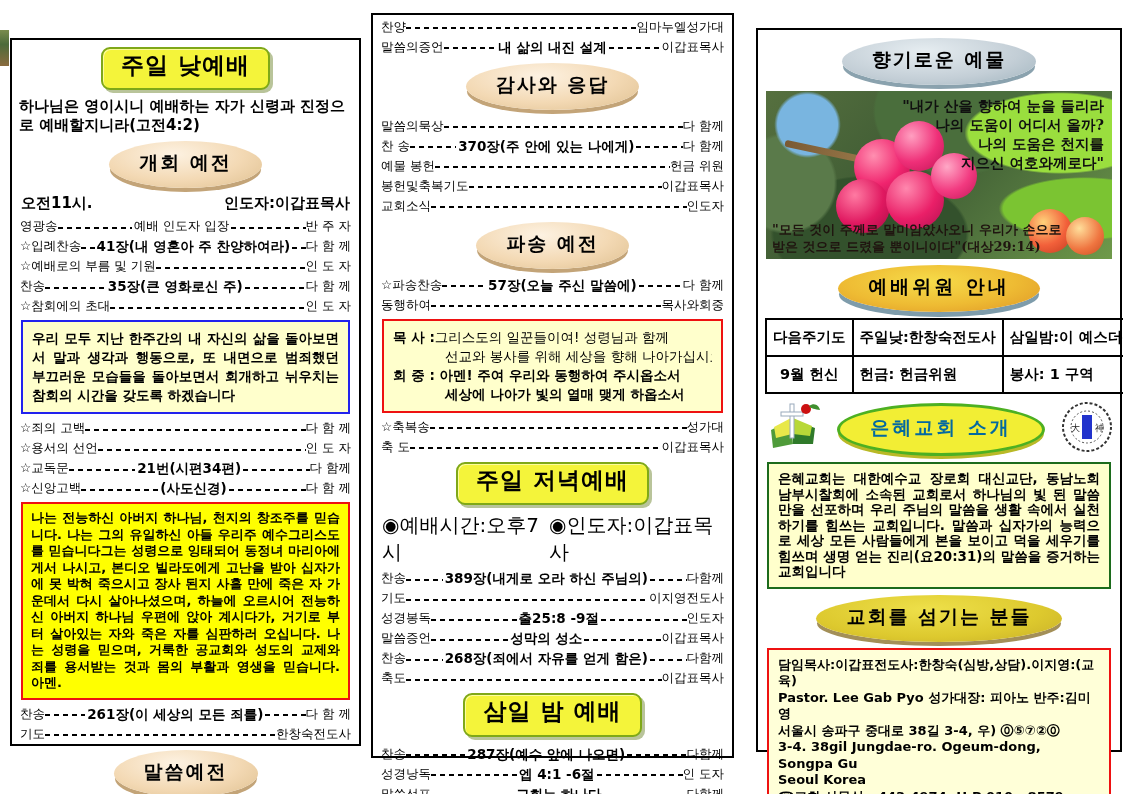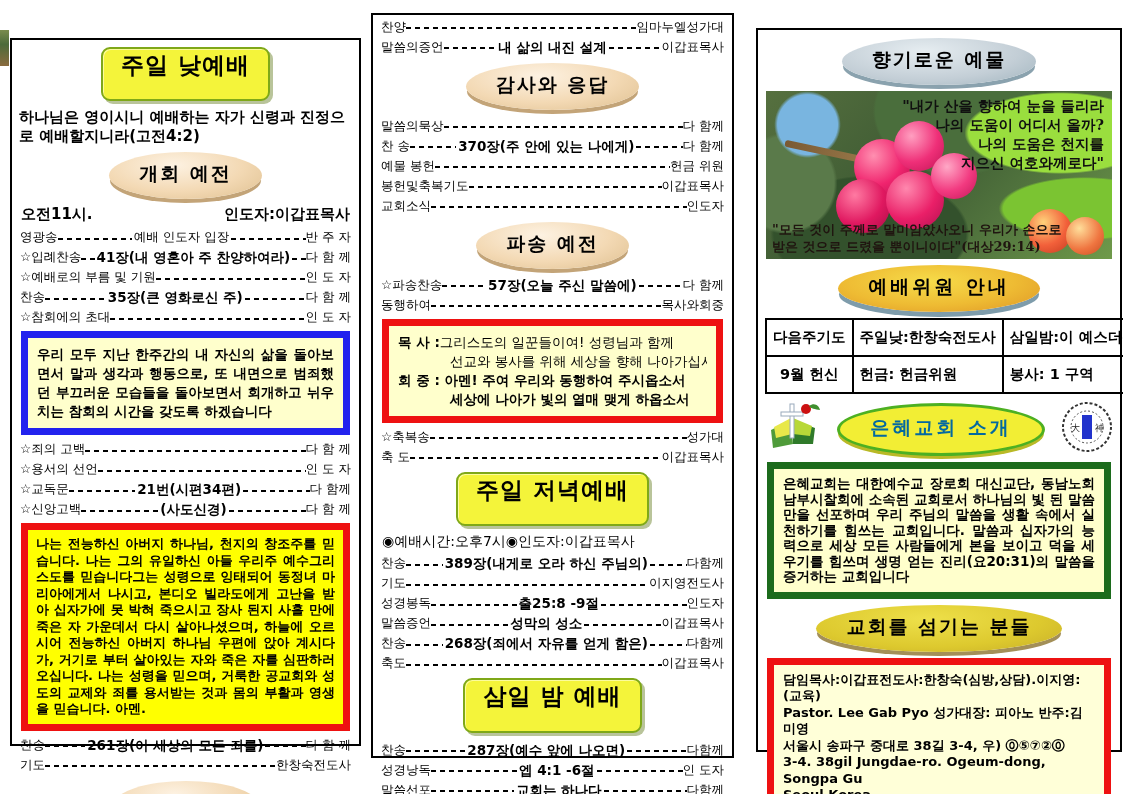--- a/index.html
+++ b/index.html
@@ -13,51 +13,51 @@
   #col-mid{left:371px;top:13px;width:363px;height:745px;}
   #col-right{left:756px;top:28px;width:366px;height:724px;}
 
   .edge-sliver{position:absolute;left:0;top:30px;width:9px;height:36px;
     background:linear-gradient(180deg,#7a8c4e,#4c6b3a 40%,#8a6b3e);}
 
   
   .btn-title{
     display:block;width:max-content;margin:5px auto 7px auto;
     background:#f4f43a;border:2px solid #7fa818;border-radius:9px;
-    padding:4px 18px 21px 18px;font-weight:bold;font-size:23px;line-height:1.1;
+    padding:4px 18px 10px 18px;font-weight:bold;font-size:23px;line-height:1.1;
     box-shadow:3px 3px 0 #b9c49a, inset 1px 1px 0 #fcfc9c;
     letter-spacing:1px;
   }
   
   .oval{
     display:block;width:max-content;margin:6px auto;
     padding:9px 30px 12px 30px;border-radius:50%;
     background:radial-gradient(ellipse at 42% 28%,#fdf2e2 0%,#f3d9b4 55%,#debf8f 100%);
     box-shadow:0 5px 0 -1px #c3a478;
     font-weight:bold;font-size:19px;letter-spacing:2px;
   }
   .oval.gray{background:radial-gradient(ellipse at 42% 28%,#e6edf1 0%,#c3ced6 60%,#9fb3bd 100%);box-shadow:0 5px 0 -1px #8aa2ae;}
   .oval.speckle{background:radial-gradient(ellipse at 45% 35%,#f6dc4a 0%,#eebb33 55%,#de9526 100%);box-shadow:0 6px 0 -1px #7e9cab;letter-spacing:3px;}
   .oval.greenline{background:#f2ee34;border:3px solid #4db022;box-shadow:0 4px 0 -1px #b9b926;color:#0369a1;letter-spacing:3px;margin:2px auto;}
   .oval.olive{background:radial-gradient(ellipse at 45% 30%,#eee04a 0%,#ddc92e 60%,#c6ad28 100%);box-shadow:0 5px 0 -1px #a38f58;letter-spacing:2px;}
 
   .verse-top{font-weight:bold;font-size:15px;line-height:19px;margin:2px 0;}
   .time-row{display:flex;justify-content:space-between;font-weight:bold;font-size:15px;margin:3px 2px;}
-  .info-row{display:flex;justify-content:flex-start;font-size:14px;margin:2px 2px;}
+  .info-row{display:flex;justify-content:space-between;font-size:20px;margin:2px 2px;}
 
   .lit-line{display:flex;align-items:flex-end;font-size:12.5px;line-height:20px;
     white-space:nowrap;overflow:hidden;margin:0 1px;}
   .lit-line .ll,.lit-line .lr{flex:0 0 auto;}
   .lit-line .lc{flex:0 0 auto;padding:0 2px;}
   .lit-line .lc.b{font-weight:bold;font-size:13.5px;}
   .leader{flex:1 1 8px;min-width:6px;align-self:center;height:1em;
     background-image:repeating-linear-gradient(90deg,#000 0,#000 5px,transparent 5px,transparent 9px);
     background-size:100% 2px;background-repeat:no-repeat;background-position:0 62%;}
 
-  .box{box-sizing:border-box;border:7px solid #f97316;background:#ffffcc;
+  .box{box-sizing:border-box;border:2px solid #f97316;background:#ffffcc;
     padding:7px 9px;font-size:13.5px;margin:4px 2px;}
   .box.blue{border-color:#2222ee;font-weight:bold;line-height:19px;text-align:justify;}
   .box.yellowred{background:#ffff00;border-color:#ee1111;font-weight:bold;
     line-height:16.5px;text-align:justify;font-size:13px;padding:6px 8px;}
   .box.redline{border-color:#ee1111;line-height:19px;}
   .box.greenline2{border-color:#1c6b1c;font-weight:bold;line-height:15.5px;font-size:13.5px;text-align:justify;}
   .box.contact{border-color:#ee1111;font-weight:bold;font-size:13px;line-height:16.5px;background:#ffffd8;}
   .parline{white-space:nowrap;overflow:hidden;}
   .parline .pre{font-weight:bold;}
   .parline.b{font-weight:bold;}

